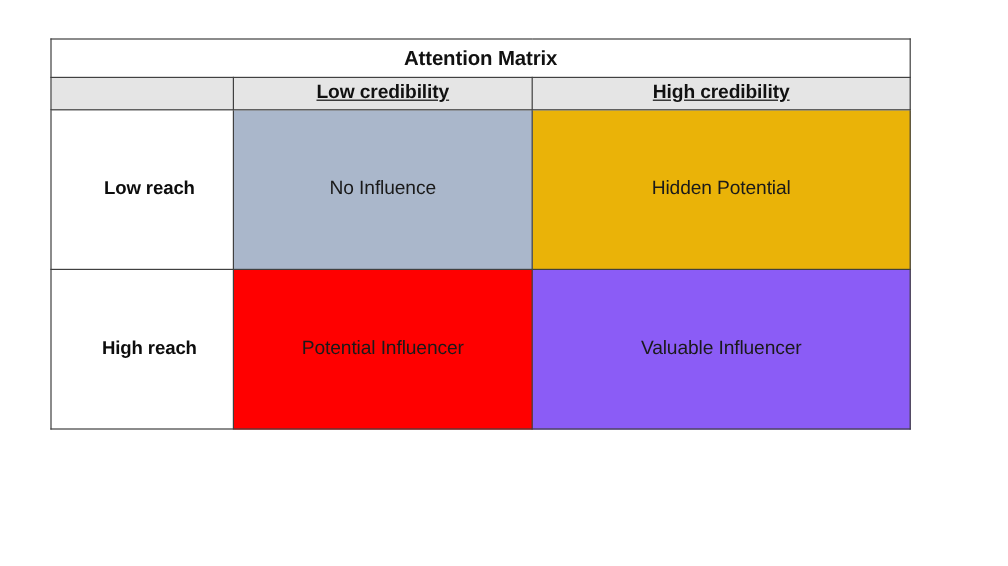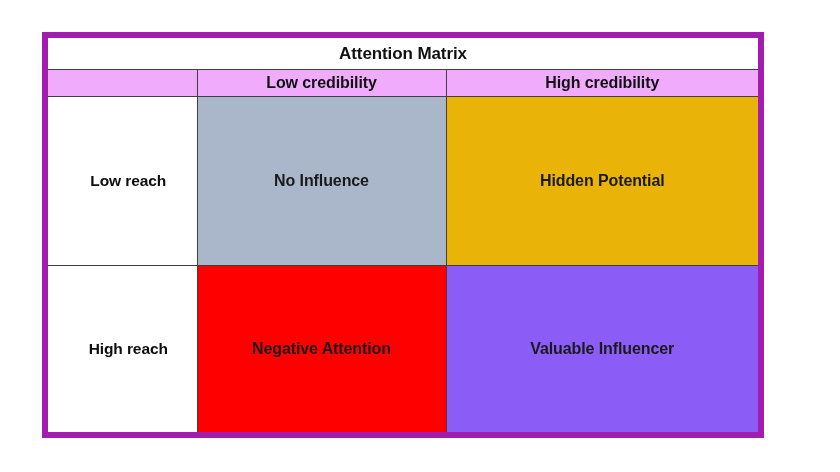--- a/index.html
+++ b/index.html
@@ -24,21 +24,21 @@
   
   #matrix {
     position: absolute;
     left: 42px;
     top: 32px;
     width: 716px;
     height: 324px;
     border-collapse: collapse;
     table-layout: fixed;
     background: #ffffff;
-    border: 6px solid #a21caf;
+    border: 1px solid #a21caf;
   }
 
   #matrix td {
     padding: 0;
     margin: 0;
     border: 1px solid #404040;
     text-align: center;
     vertical-align: middle;
   }
 
@@ -55,48 +55,49 @@
     font-size: 17px;
     font-weight: bold;
     color: #111111;
     letter-spacing: -0.1px;
     background: #ffffff;
   }
 
   
   .header-row td {
     height: 26px;
-    background: #f0abfc;
+    background: #e5e5e5;
+    text-decoration: underline;
   }
   .col-header {
     font-size: 16px;
     font-weight: bold;
     color: #111111;
     letter-spacing: -0.1px;
   }
   .corner-cell {
     background: #ffffff;
   }
 
   
-  .data-row { height: 169px; }
+  .data-row { height: 133px; }
 
   .row-header {
     font-size: 15.5px;
     font-weight: bold;
     color: #0d0d0d;
     text-align: left;
     padding-left: 12px !important;
     background: #ffffff;
     letter-spacing: -0.1px;
   }
 
   .quad {
     font-size: 16px;
-    font-weight: bold;
+    font-weight: normal;
     color: #1a1a1a;
     letter-spacing: -0.1px;
   }
 
   .quad-noinfluence   { background: #aab7cb; }
   .quad-hiddenpot     { background: #eab308; }
   .quad-negative      { background: #ff0000; }
   .quad-valuable      { background: #8b5cf6; }
 </style>
 </head>
@@ -122,19 +123,19 @@
       </tr>
 
       <tr class="data-row">
         <td class="row-header">Low reach</td>
         <td class="quad quad-noinfluence">No Influence</td>
         <td class="quad quad-hiddenpot">Hidden Potential</td>
       </tr>
 
       <tr class="data-row">
         <td class="row-header">High reach</td>
-        <td class="quad quad-negative">Negative Attention</td>
+        <td class="quad quad-negative">Potential Influencer</td>
         <td class="quad quad-valuable">Valuable Influencer</td>
       </tr>
     </tbody>
   </table>
 
 </div>
 
 </body></html>

